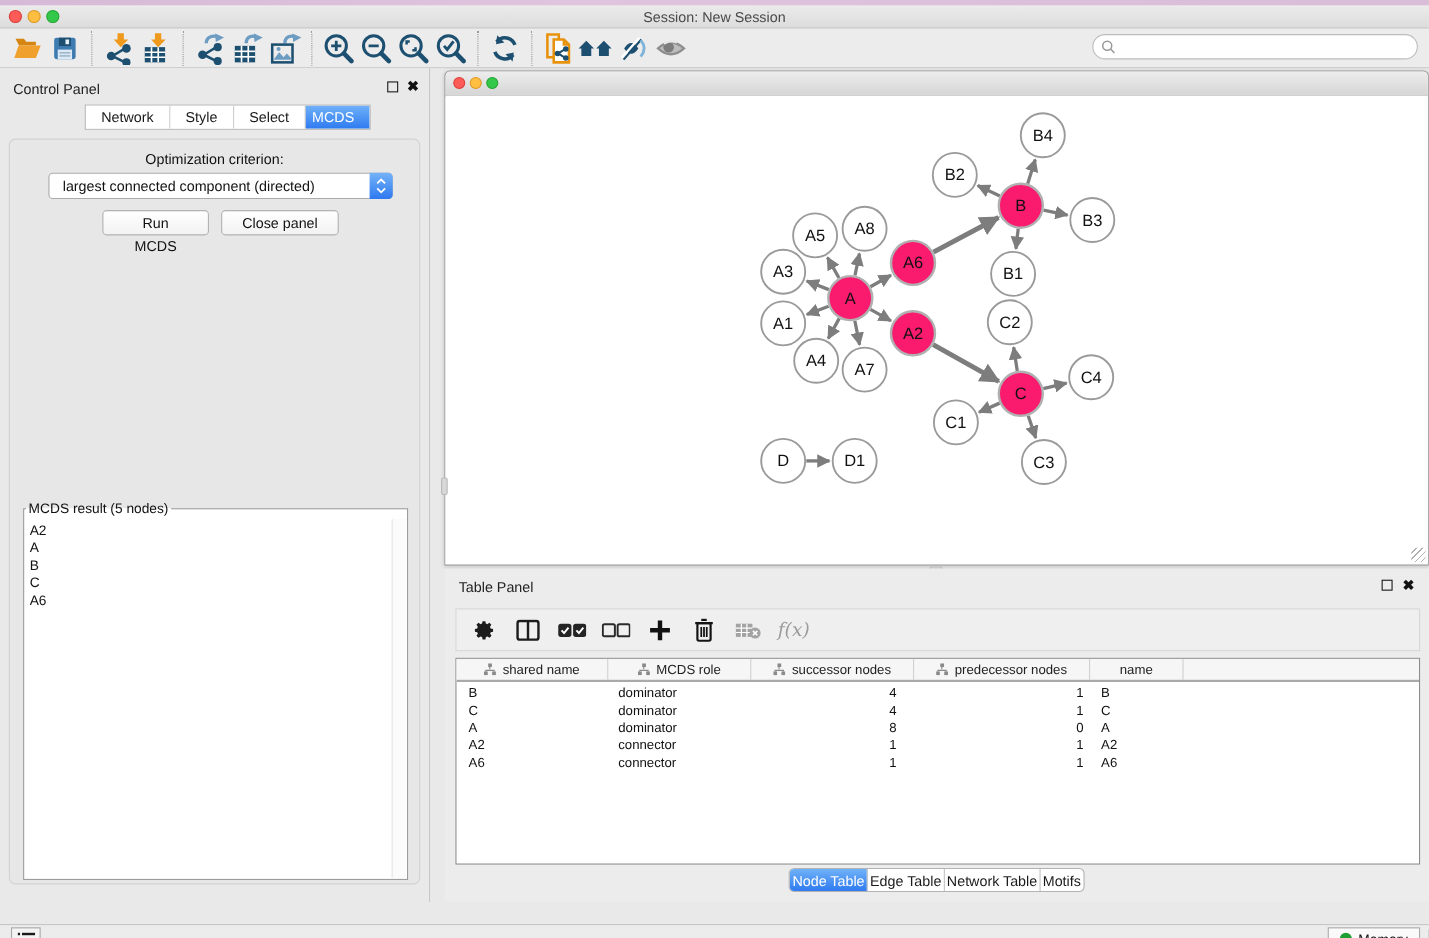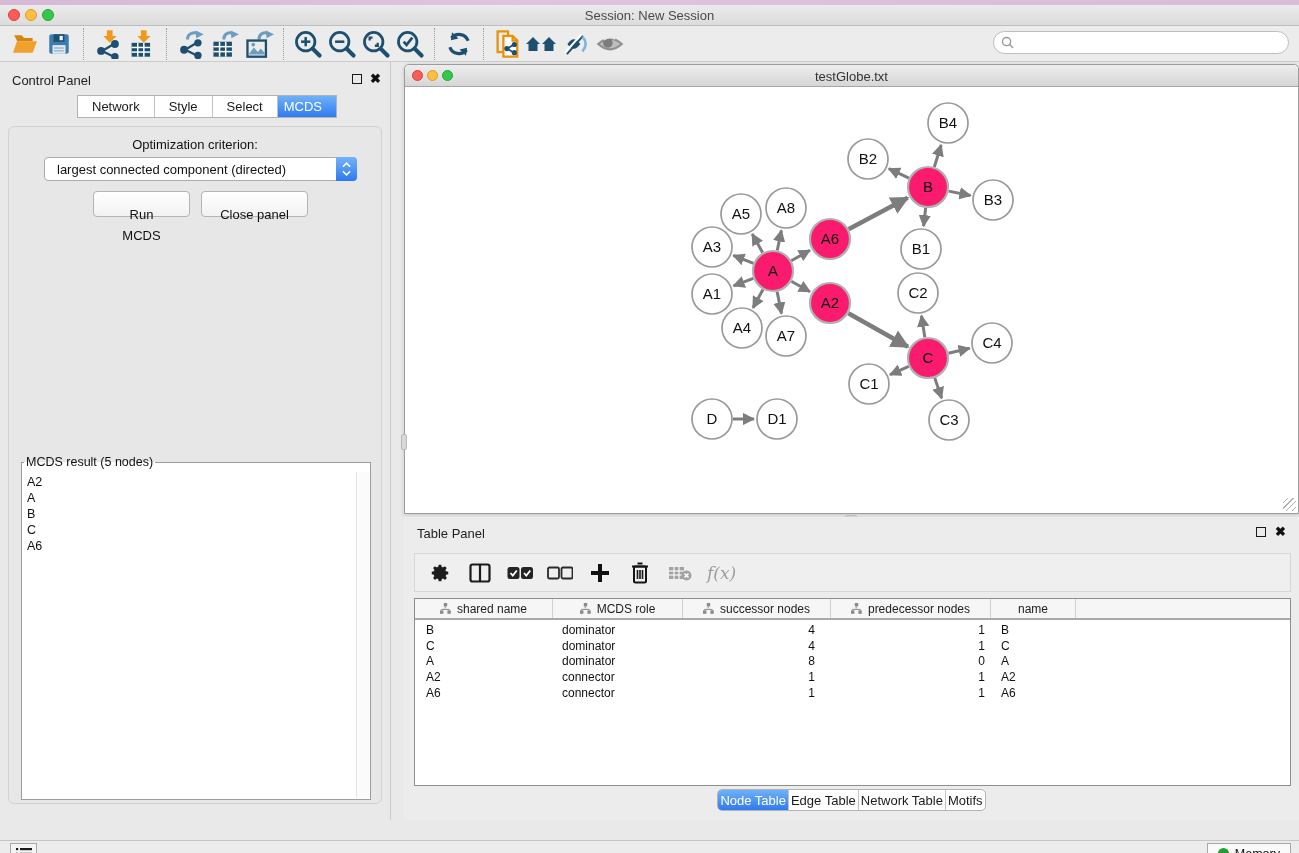--- a/index.html
+++ b/index.html
@@ -30,21 +30,21 @@
   .panel-close { position:absolute; font-size:13px; font-weight:bold; color:#111; line-height:12px; }
   .seg-tabs { position:absolute; display:flex; height:23px; border:1px solid #b3b3b3; border-radius:0; background:#fff; overflow:hidden; }
   .seg-tab { padding:0 14px; display:flex; align-items:center; font-size:13px; color:#1a1a1a; border-right:1px solid #c2c2c2; background:#fff; cursor:default; }
   .seg-tab:last-child { border-right:none; }
   .seg-tab.active { background:linear-gradient(#6fb1f8,#2f7bf0); color:#fff; border-right-color:#2f6fd8;padding-left:6px; }
   #cp-content { position:absolute; left:8px; top:64px; width:374px; height:678px; background:#e7e7e7; border:1px solid #d2d2d2; border-radius:6px; }
   #opt-label { position:absolute; left:0; right:0; top:10px; text-align:center; font-size:13px; color:#111; }
   #criterion-select { position:absolute; left:35px; top:30px; width:313px; height:24px; background:#fff; border:1px solid #ababab; border-radius:4px; display:flex; align-items:center; }
   #criterion-select .val { padding-left:12px; font-size:13px; color:#111; flex:1; white-space:nowrap; overflow:hidden; }
   #criterion-select .stepper { width:21px; height:24px; margin:-1px -1px -1px 0; border-radius:0 4px 4px 0; background:linear-gradient(#74b3f8,#2e79f0); display:flex; flex-direction:column; align-items:center; justify-content:center; gap:2px; }
-  .cp-btn { position:absolute; height:23px; background:linear-gradient(#ffffff,#f2f2f2); border:1px solid #b4b4b4; border-radius:4px; font-size:13px; color:#111; text-align:center; line-height:21px; padding:12px 16px; }
+  .cp-btn { position:absolute; height:23px; background:linear-gradient(#ffffff,#f2f2f2); border:1px solid #b4b4b4; border-radius:4px; font-size:13px; color:#111; text-align:center; line-height:21px; padding:0 16px; }
   fieldset#mcds-result { position:absolute; left:12px; top:328px; width:350px; height:345px; border:1px solid #9c9c9c; background:#fff; }
   fieldset#mcds-result legend { font-size:12.5px; color:#111; padding:0 2px; margin-left:2px; }
   #mcds-list { position:absolute; left:1px; top:3px; right:14px; bottom:1px; padding:2px 4px; overflow:hidden; }
   #mcds-list .item { font-size:12.5px; line-height:16px; color:#111; }
   #mcds-scroll { position:absolute; top:3px; right:1px; width:13px; bottom:1px; background:#fbfbfb; border-left:1px solid #e4e4e4; }
 
   
   #net-window { left:404px; top:64px; width:895px; height:450px; background:#fff; border:1px solid #9c9c9c; border-radius:5px 5px 0 0; box-shadow:0 1px 4px rgba(0,0,0,.15); }
   #net-titlebar { position:absolute; left:0; top:0; right:0; height:22px; background:linear-gradient(#ededed,#d6d6d6); border-bottom:1px solid #a6a6a6; border-radius:5px 5px 0 0; }
   #net-titlebar .title { position:absolute; left:0; right:0; top:4px; text-align:center; font-size:13px; color:#333; }
@@ -302,21 +302,20 @@
       <div id="mcds-scroll"></div>
     </fieldset>
   </div>
 </div>
 
 <div class="abs" id="net-window">
   <div id="net-titlebar">
     <span class="mini-traffic t-red" style="left:7px;"></span>
     <span class="mini-traffic t-yellow" style="left:22px;"></span>
     <span class="mini-traffic t-green" style="left:37px;"></span>
-    <div class="title">testGlobe.txt</div>
   </div>
   <div id="net-canvas">
     <svg id="graph-svg" width="893" height="426" viewBox="0 0 893 426">
       <defs>
         <marker id="arrow" viewBox="0 0 10 10" refX="9" refY="5" markerWidth="4.1" markerHeight="4.1" orient="auto-start-reverse">
           <path d="M0 0 L10 5 L0 10 Z" fill="#7d7d7d"></path>
         </marker>
       </defs>
       <g id="edges-layer">
           <line x1="348.35035698573034" y1="190.4088817922656" x2="328.5210375870572" y2="197.88551041799482" class="graph-edge" stroke-width="3" marker-end="url(#arrow)"></line>

